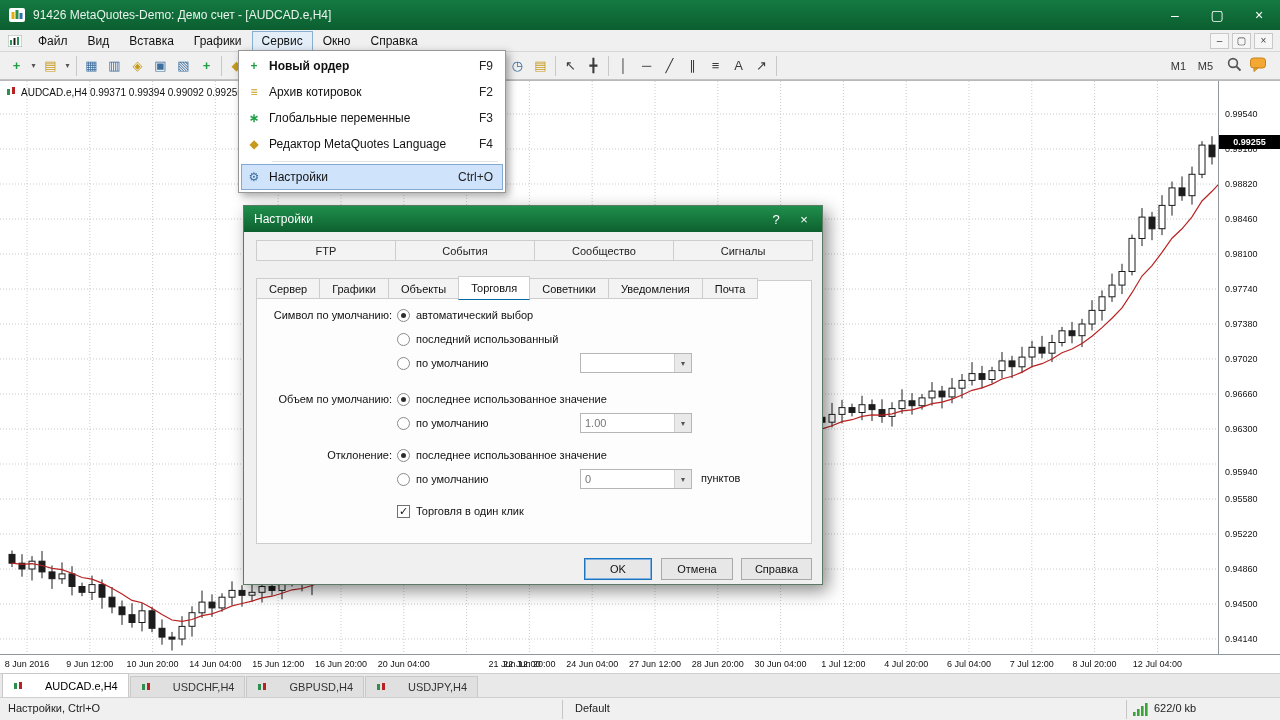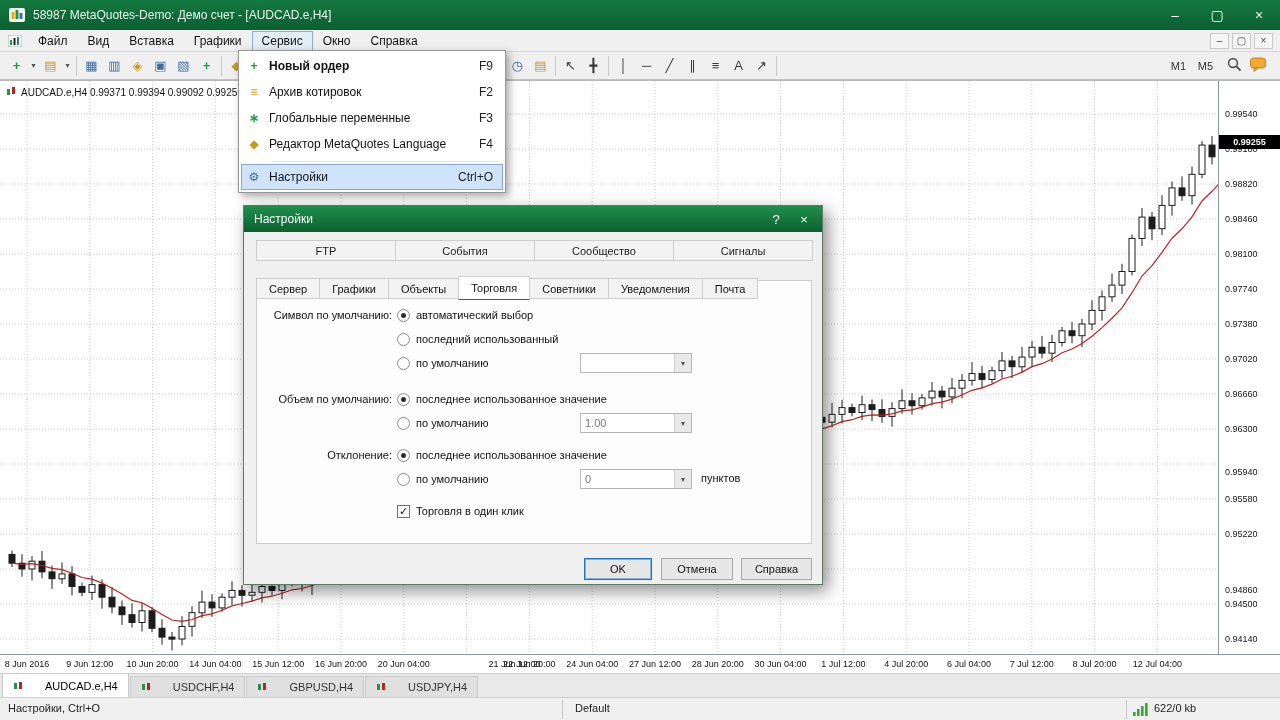--- a/index.html
+++ b/index.html
@@ -98,21 +98,21 @@
 
 <div class="titlebar">
   <span class="app-logo">
     <svg width="16" height="14" viewBox="0 0 16 14">
         <rect x="0" y="0" width="16" height="14" rx="2" fill="#ffffff"></rect>
         <rect x="2.5" y="4" width="3" height="7" fill="#e2b007"></rect>
         <rect x="6.5" y="2" width="3" height="9" fill="#2d8f4e"></rect>
         <rect x="10.5" y="5" width="3" height="6" fill="#2f6fb2"></rect>
       </svg>
   </span>
-  <span class="title-text">58987 MetaQuotes-Demo: Демо счет - [AUDCAD.e,H4]</span>
+  <span class="title-text">91426 MetaQuotes-Demo: Демо счет - [AUDCAD.e,H4]</span>
   <span class="win-btn">–</span>
   <span class="win-btn">▢</span>
   <span class="win-btn">×</span>
 </div>
 
 <div class="menubar">
   <span class="mdoc">
     <svg width="14" height="12" viewBox="0 0 14 12">
         <rect x="0" y="0" width="14" height="12" fill="#fff" stroke="#9aa"></rect>
         <rect x="2" y="5" width="2" height="5" fill="#2d8f4e"></rect>
@@ -495,21 +495,21 @@
       <div class="plabel" style="top: 133px;">0.98460</div>
       <div class="plabel" style="top: 168px;">0.98100</div>
       <div class="plabel" style="top: 203px;">0.97740</div>
       <div class="plabel" style="top: 238px;">0.97380</div>
       <div class="plabel" style="top: 273px;">0.97020</div>
       <div class="plabel" style="top: 308px;">0.96660</div>
       <div class="plabel" style="top: 343px;">0.96300</div>
       <div class="plabel" style="top: 386px;">0.95940</div>
       <div class="plabel" style="top: 413px;">0.95580</div>
       <div class="plabel" style="top: 448px;">0.95220</div>
-      <div class="plabel" style="top: 504px; text-align: right;">0.94860</div>
+      <div class="plabel" style="top: 483px; text-align: right;">0.94860</div>
       <div class="plabel" style="top: 518px;">0.94500</div>
       <div class="plabel" style="top: 553px;">0.94140</div>
     </div>
   <div class="time-axis" id="time-axis">
       <div class="tlabel" style="left: 27px;">8 Jun 2016</div>
       <div class="tlabel" style="left: 89.8px;">9 Jun 12:00</div>
       <div class="tlabel" style="left: 152.6px;">10 Jun 20:00</div>
       <div class="tlabel" style="left: 215.4px;">14 Jun 04:00</div>
       <div class="tlabel" style="left: 278.2px;">15 Jun 12:00</div>
       <div class="tlabel" style="left: 341px;">16 Jun 20:00</div>

